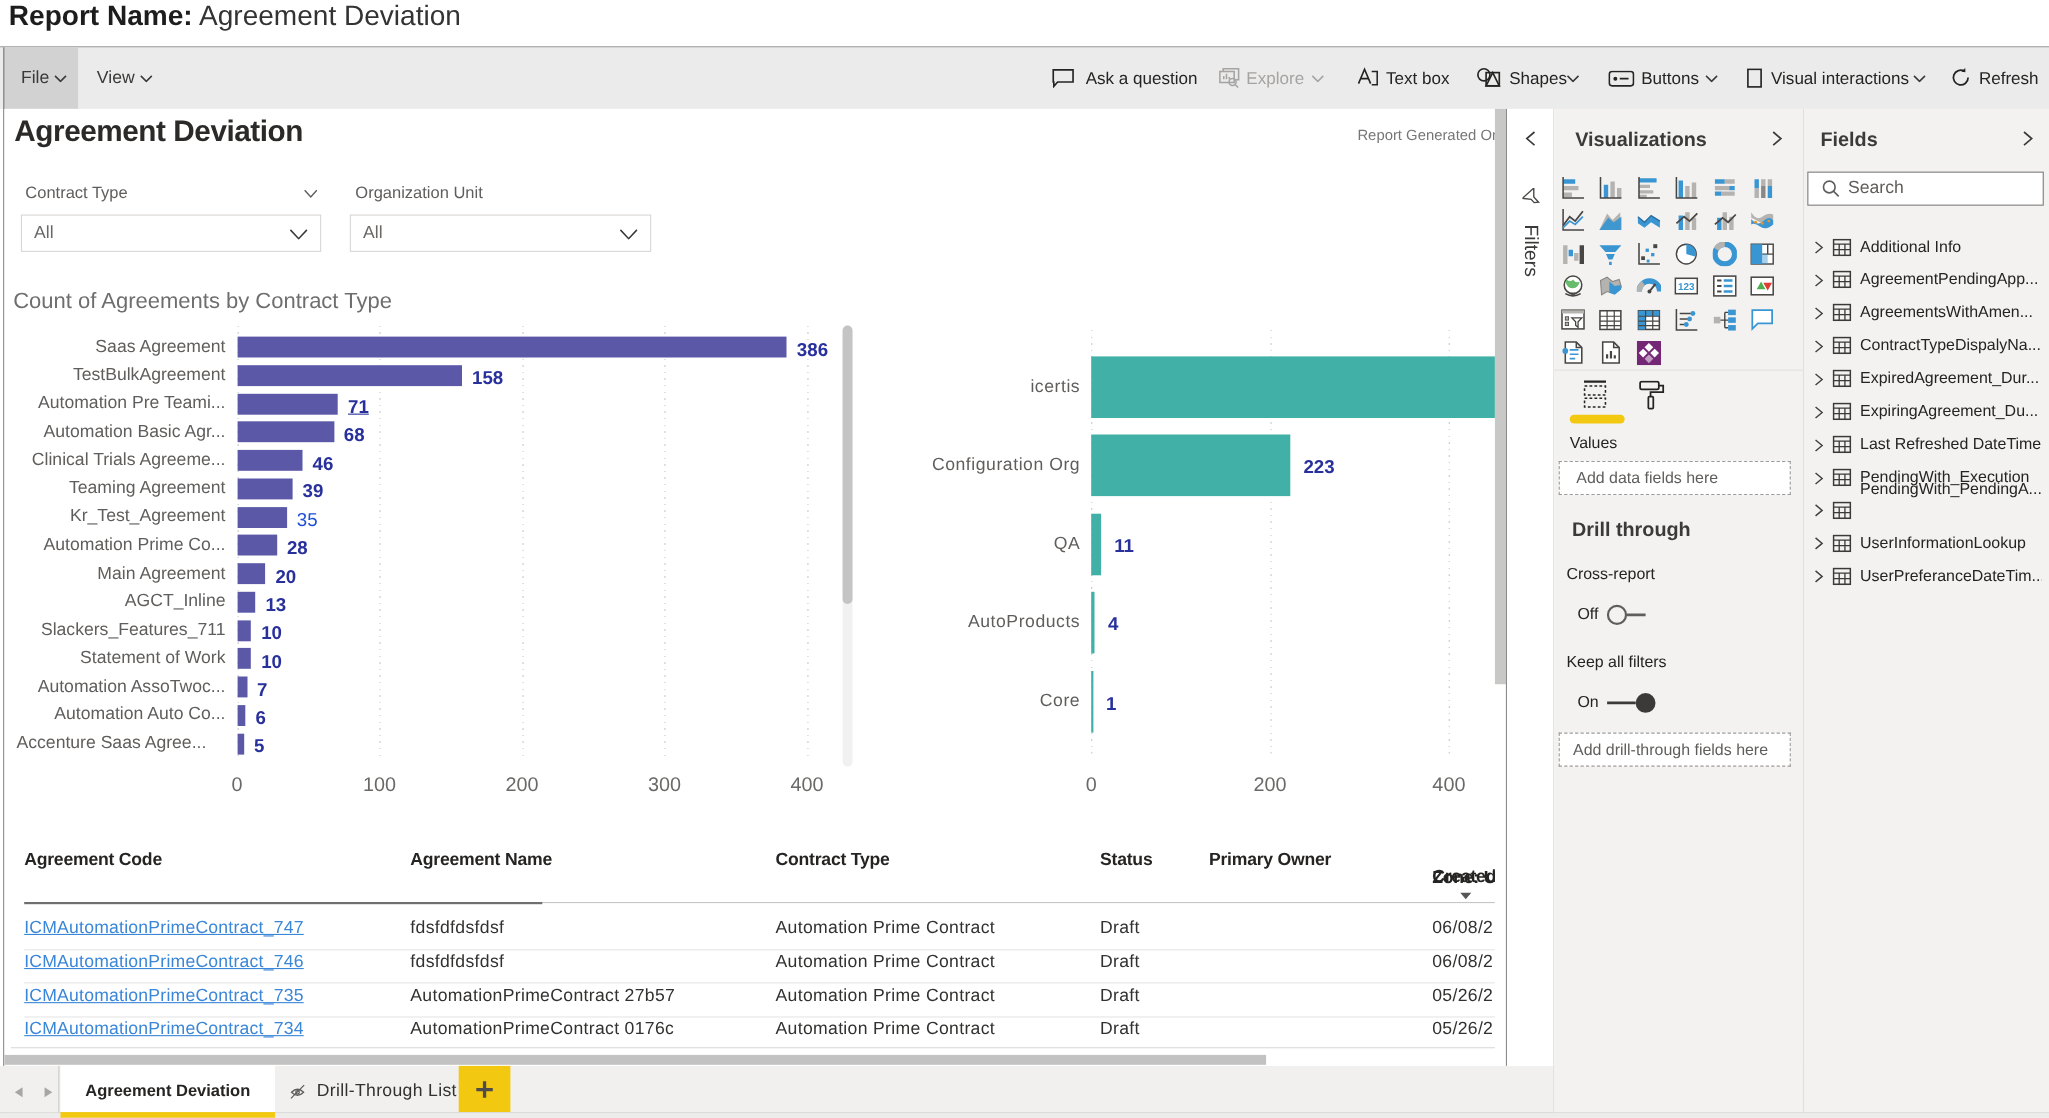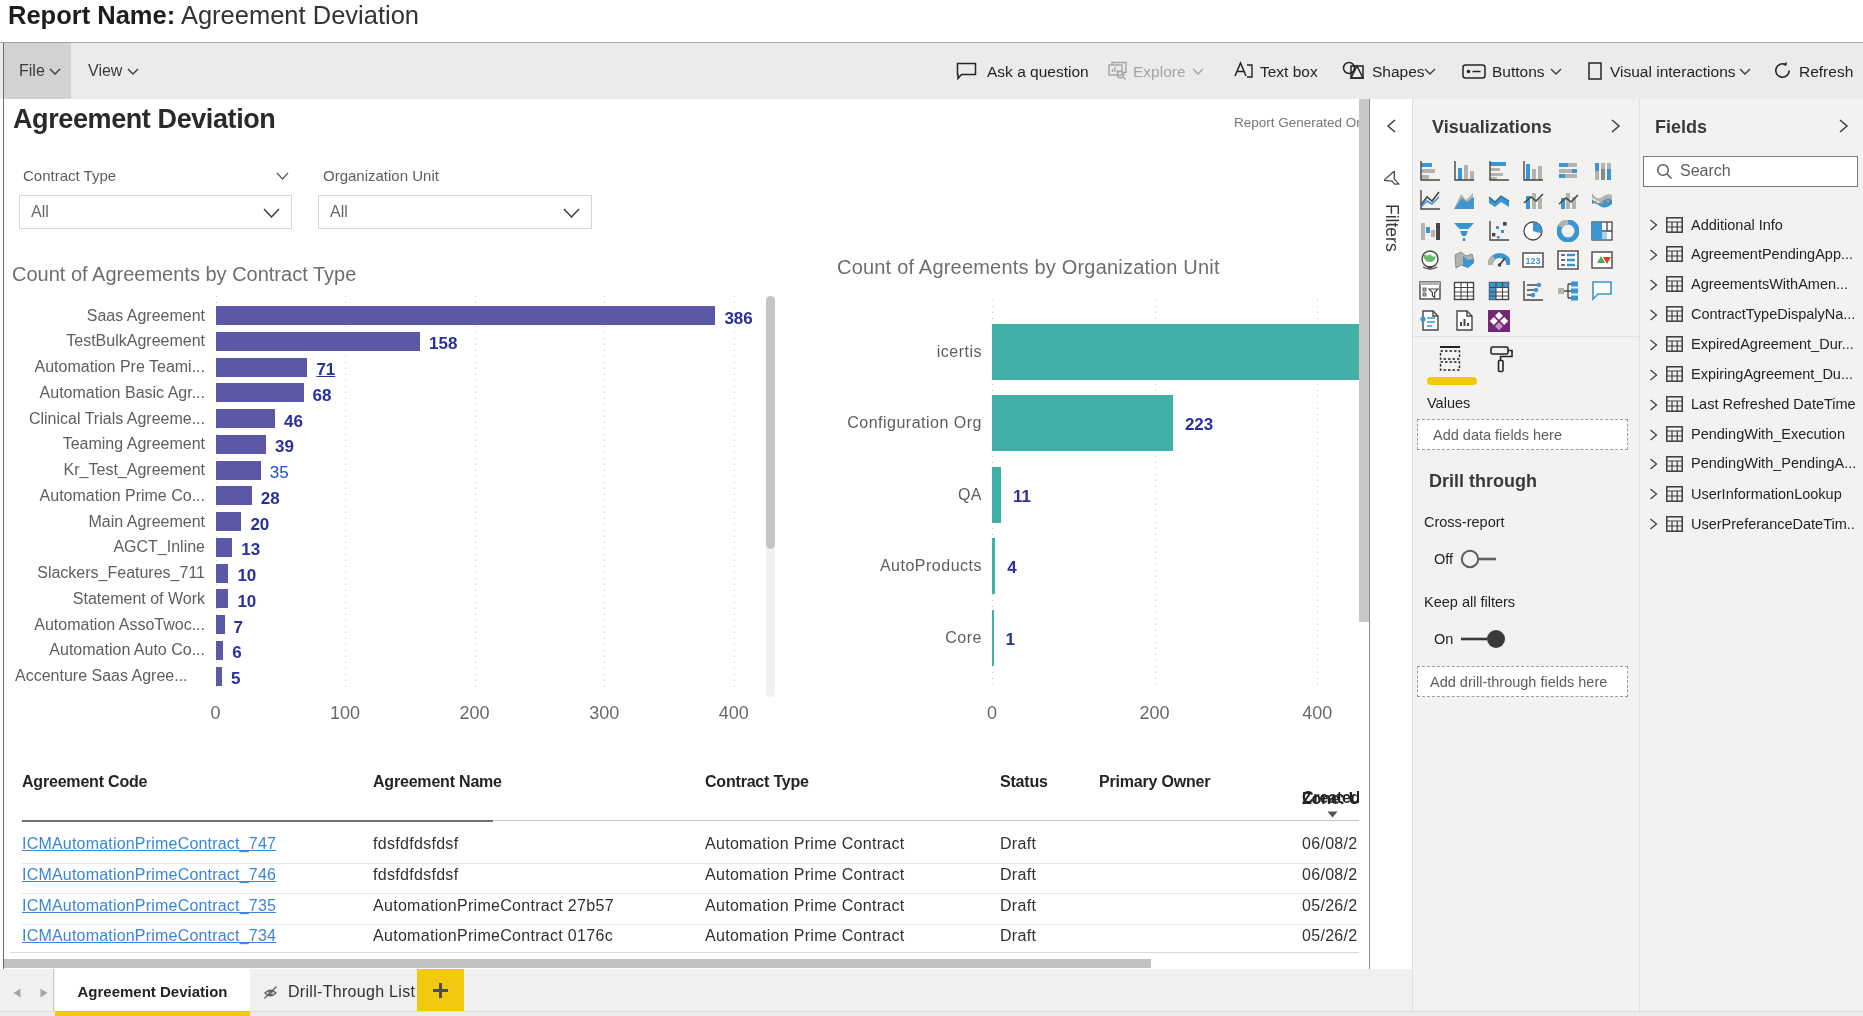--- a/index.html
+++ b/index.html
@@ -143,21 +143,20 @@
     <div class="a nw" style="left:15px;top:667.1px;width:190px;font-size:16px;color:#605e5c;">Accenture Saas Agree...</div>
     <div class="a" style="left:215.5px;top:666.6px;width:6.5px;height:19px;background:#5b59a7;"></div>
     <div class="a nw" style="left:231.0px;top:669.1px;font-size:17px;font-weight:700;color:#28309c;">5</div>
     <div class="a nw" style="left:190.5px;top:703px;width:50px;text-align:center;font-size:18px;color:#6a6967;">0</div>
     <div class="a nw" style="left:320.1px;top:703px;width:50px;text-align:center;font-size:18px;color:#6a6967;">100</div>
     <div class="a nw" style="left:449.6px;top:703px;width:50px;text-align:center;font-size:18px;color:#6a6967;">200</div>
     <div class="a nw" style="left:579.2px;top:703px;width:50px;text-align:center;font-size:18px;color:#6a6967;">300</div>
     <div class="a nw" style="left:708.7px;top:703px;width:50px;text-align:center;font-size:18px;color:#6a6967;">400</div>
     <div class="a" style="left:766px;top:296px;width:9px;height:401px;background:#f1f1f1;border-radius:5px;"></div>
     <div class="a" style="left:766px;top:296px;width:9px;height:253px;background:#c4c4c4;border-radius:5px;"></div>
-    <div class="a nw" style="left:837px;top:256px;font-size:20px;color:#6e6e6e;letter-spacing:0.2px;">Count of Agreements by Organization Unit</div>
     <div class="a" style="left:992.0px;top:300px;width:1px;height:385px;background:repeating-linear-gradient(to bottom,#c9c9c9 0 1.2px,transparent 1.2px 6px);"></div>
     <div class="a" style="left:1154.6px;top:300px;width:1px;height:385px;background:repeating-linear-gradient(to bottom,#c9c9c9 0 1.2px,transparent 1.2px 6px);"></div>
     <div class="a" style="left:1317.2px;top:300px;width:1px;height:385px;background:repeating-linear-gradient(to bottom,#c9c9c9 0 1.2px,transparent 1.2px 6px);"></div>
     <div class="a nw" style="left:782px;top:342.5px;width:200px;text-align:right;font-size:16px;color:#605e5c;letter-spacing:0.5px;">icertis</div>
     <div class="a" style="left:992.0px;top:323.5px;width:367.0px;height:56px;background:#41b1a8;"></div>
     <div class="a nw" style="left:782px;top:414.1px;width:200px;text-align:right;font-size:16px;color:#605e5c;letter-spacing:0.5px;">Configuration Org</div>
     <div class="a" style="left:992.0px;top:395.1px;width:180.9px;height:56px;background:#41b1a8;"></div>
     <div class="a nw" style="left:1184.9px;top:415.1px;font-size:17px;font-weight:700;color:#28309c;">223</div>
     <div class="a nw" style="left:782px;top:485.7px;width:200px;text-align:right;font-size:16px;color:#605e5c;letter-spacing:0.5px;">QA</div>
     <div class="a" style="left:992.0px;top:466.7px;width:8.9px;height:56px;background:#41b1a8;"></div>
@@ -535,21 +534,21 @@
       <path d="M0.8 5 h15.4 M0.8 10 h15.4 M6 5 v10.2 M11.2 5 v10.2" stroke="#3b3a39" stroke-width="1.2" fill="none"></path>
     </svg>
     <div class="a nw" style="left:1691px;top:426.0px;width:165px;overflow:hidden;font-size:14.5px;color:#252423;">PendingWith_Execution</div>
     <svg class="a" style="left:1649px;top:458.4px" width="9" height="12" viewBox="0 0 9 12">
       <path d="M1.5 1 L7.5 6 L1.5 11" fill="none" stroke="#404040" stroke-width="1.3"></path>
     </svg>
     <svg class="a" style="left:1666px;top:455.9px" width="17" height="16" viewBox="0 0 17 16">
       <rect x="0.8" y="0.8" width="15.4" height="14.4" fill="none" stroke="#3b3a39" stroke-width="1.5"></rect>
       <path d="M0.8 5 h15.4 M0.8 10 h15.4 M6 5 v10.2 M11.2 5 v10.2" stroke="#3b3a39" stroke-width="1.2" fill="none"></path>
     </svg>
-    <div class="a nw" style="left:1691px;top:455px;width:165px;overflow:hidden;font-size:14.5px;color:#252423;">PendingWith_PendingA...</div>
+    <div class="a nw" style="left:1691px;top:437px;width:165px;overflow:hidden;font-size:14.5px;color:#252423;">PendingWith_PendingA...</div>
     <svg class="a" style="left:1649px;top:488.4px" width="9" height="12" viewBox="0 0 9 12">
       <path d="M1.5 1 L7.5 6 L1.5 11" fill="none" stroke="#404040" stroke-width="1.3"></path>
     </svg>
     <svg class="a" style="left:1666px;top:485.9px" width="17" height="16" viewBox="0 0 17 16">
       <rect x="0.8" y="0.8" width="15.4" height="14.4" fill="none" stroke="#3b3a39" stroke-width="1.5"></rect>
       <path d="M0.8 5 h15.4 M0.8 10 h15.4 M6 5 v10.2 M11.2 5 v10.2" stroke="#3b3a39" stroke-width="1.2" fill="none"></path>
     </svg>
     <div class="a nw" style="left:1691px;top:485.9px;width:165px;overflow:hidden;font-size:14.5px;color:#252423;">UserInformationLookup</div>
     <svg class="a" style="left:1649px;top:518.3px" width="9" height="12" viewBox="0 0 9 12">
       <path d="M1.5 1 L7.5 6 L1.5 11" fill="none" stroke="#404040" stroke-width="1.3"></path>

